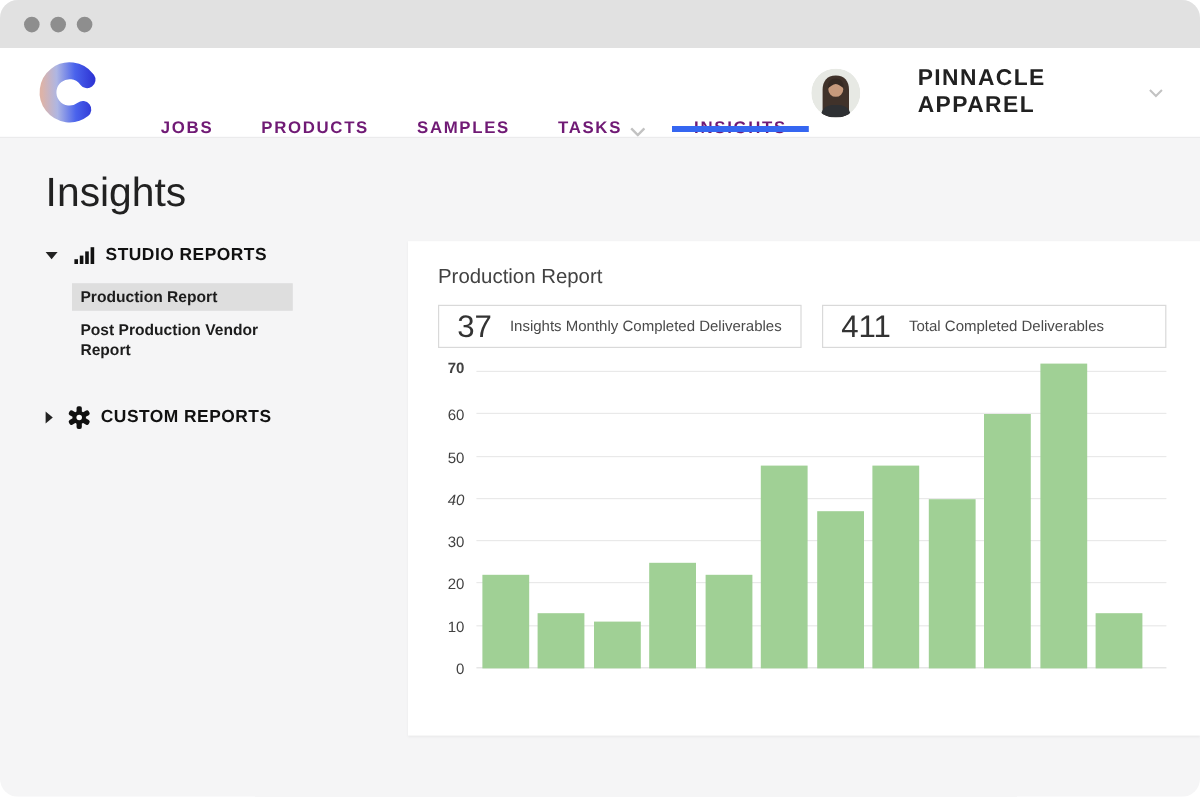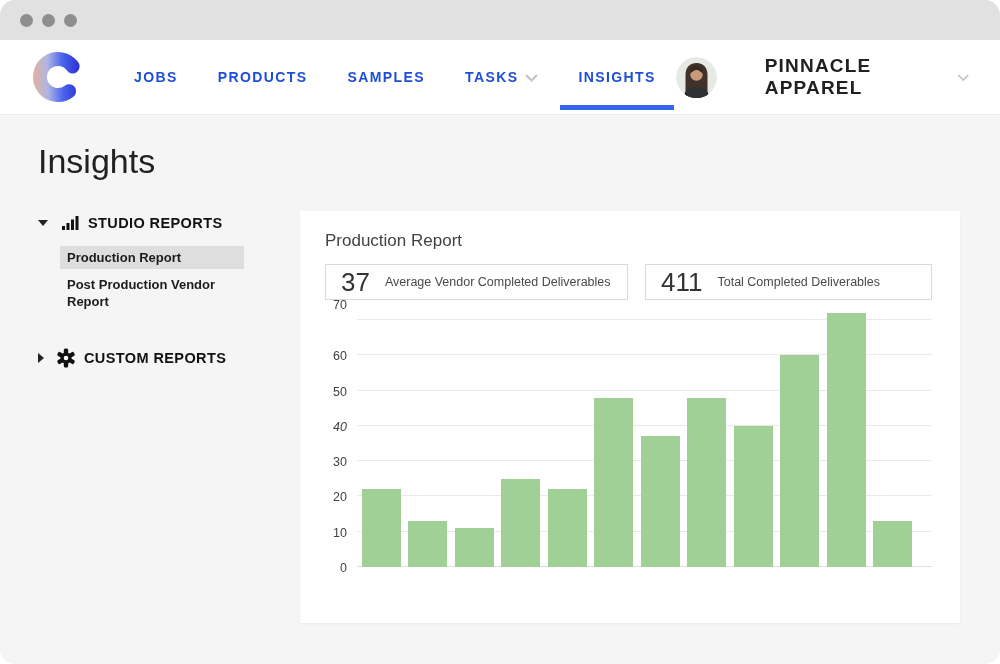--- a/index.html
+++ b/index.html
@@ -12,35 +12,35 @@
   
   .titlebar { height:40px; background:#e1e1e1; display:flex; align-items:center;
               padding-left:20px; gap:9px; }
   .tl-dot { width:13px; height:13px; border-radius:50%; background:#8e8e8e; }
 
   
   .navbar { height:74px; background:#fff; display:flex; align-items:center;
             padding:0 30px 0 30px; box-shadow:0 1px 0 rgba(0,0,0,0.04); }
   .logo { width:58px; height:54px; display:flex; align-items:center; cursor:pointer; }
   .nav-links { display:flex; margin-left:28px; height:74px; }
-  .nav-link { display:flex; align-items:center; gap:7px; padding:0 20px; height:100%;
-              font-size:14px; font-weight:600; letter-spacing:1.4px; color:#1d4ed8;
+  .nav-link { display:flex; align-items:flex-end; gap:7px; padding:0 20px; height:100%;
+              font-size:14px; font-weight:600; letter-spacing:1.4px; color:#701a75;
               cursor:pointer; position:relative; white-space:nowrap; }
   .nav-link.active::after { content:""; position:absolute; left:2px; right:2px;
               bottom:4px; height:5px; background:#3566f1; }
   .nav-chevron { margin-top:2px; }
 
   .account { margin-left:auto; display:flex; align-items:center; gap:17px; cursor:pointer; }
   .avatar { width:41px; height:41px; border-radius:50%; overflow:hidden; flex:none; }
   .account-name { font-size:19px; font-weight:700; letter-spacing:1.2px; color:#212121;margin-left:31px; }
 
   
   .content { padding:0 40px 0 38px; }
   .page-title { font-size:34px; font-weight:400; color:#212121; margin:28px 0 0 0; }
-  .main-row { display:flex; align-items:flex-start; margin-top:30px; }
+  .main-row { display:flex; align-items:flex-start; margin-top:20px;gap:40px; }
 
   
   .sidebar { width:262px; flex:none; padding-top:2px; }
   .side-section { margin-bottom:35px; }
   .side-header { display:flex; align-items:center; cursor:pointer; }
   .caret { width:0; height:0; flex:none; margin-right:12px; }
   .caret.down { border-left:5px solid transparent; border-right:5px solid transparent;
                 border-top:6px solid #222; }
   .caret.right { border-top:5px solid transparent; border-bottom:5px solid transparent;
                  border-left:6px solid #222; }
@@ -181,37 +181,37 @@
               <span class="side-label">CUSTOM REPORTS</span>
             </div>
           </div>
         </div>
 
       <div class="card">
         <p class="report-title">Production Report</p>
         <div class="stats-row" id="stats-row">
             <div class="stat-box w1">
               <span class="stat-value">37</span>
-              <span class="stat-label">Average Vendor Completed Deliverables</span>
+              <span class="stat-label">Insights Monthly Completed Deliverables</span>
             </div>
             <div class="stat-box w2">
               <span class="stat-value">411</span>
               <span class="stat-label">Total Completed Deliverables</span>
             </div>
           </div>
         <div class="chart">
           <div class="y-axis" id="y-axis">
               <span class="y-tick" style="bottom: -8px;">0</span>
               <span class="y-tick" style="bottom: 27.2857px;">10</span>
               <span class="y-tick" style="bottom: 62.5714px;">20</span>
               <span class="y-tick" style="bottom: 97.8571px;">30</span>
               <span class="y-tick" style="bottom: 133.143px; font-style: italic;">40</span>
               <span class="y-tick" style="bottom: 168.429px;">50</span>
               <span class="y-tick" style="bottom: 203.714px;">60</span>
-              <span class="y-tick" style="bottom: 255px;">70</span>
+              <span class="y-tick" style="bottom: 243px; font-weight: bold;">70</span>
             </div>
           <div class="plot" id="plot">
               <div class="gridline zero" style="bottom: 0px;"></div>
               <div class="gridline" style="bottom: 35.2857px;"></div>
               <div class="gridline" style="bottom: 70.5714px;"></div>
               <div class="gridline" style="bottom: 105.857px;"></div>
               <div class="gridline" style="bottom: 141.143px;"></div>
               <div class="gridline" style="bottom: 176.429px;"></div>
               <div class="gridline" style="bottom: 211.714px;"></div>
               <div class="gridline" style="bottom: 247px;"></div>

